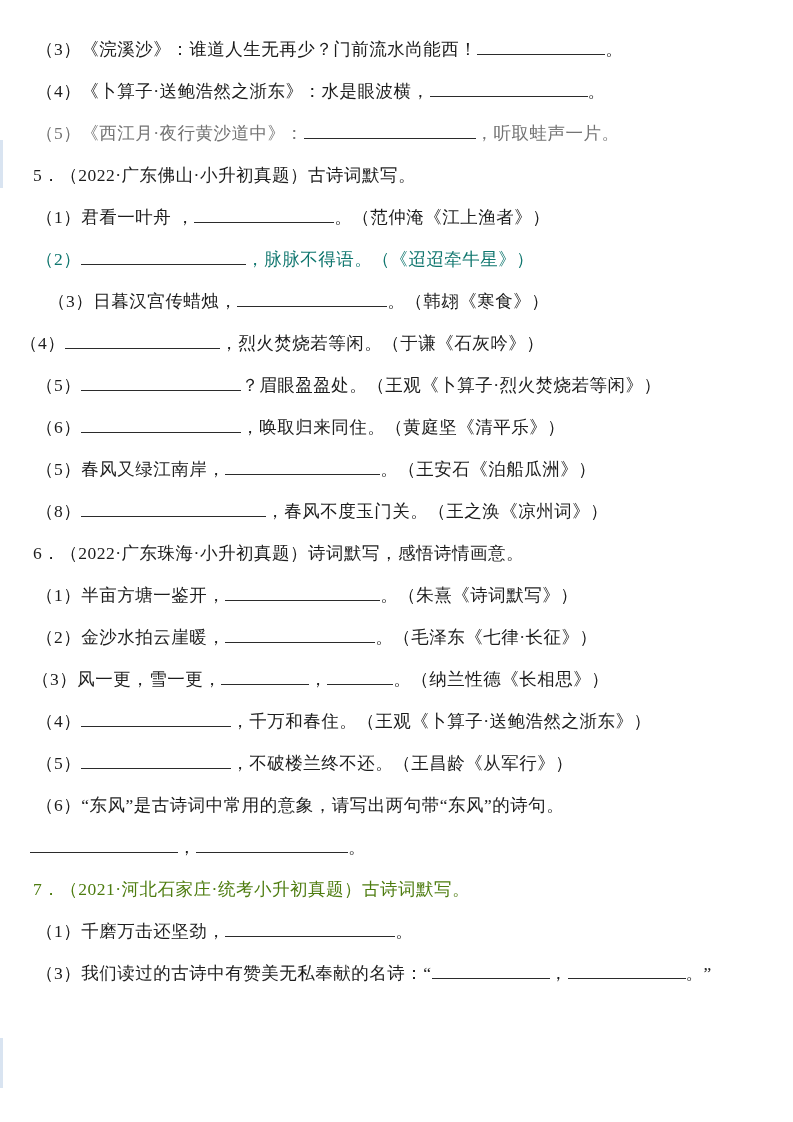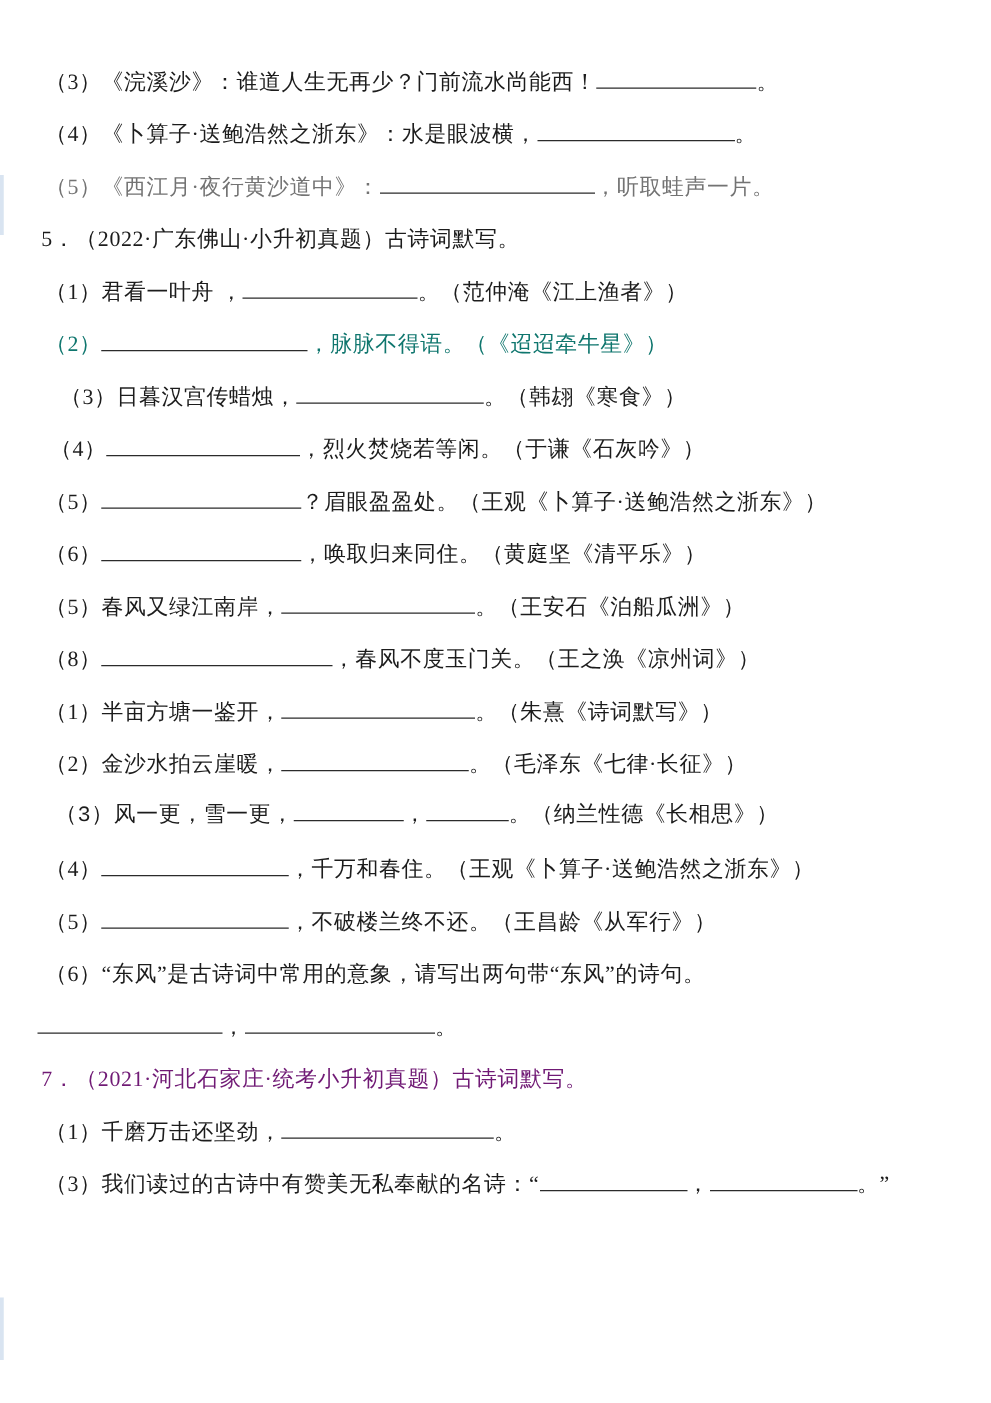--- a/index.html
+++ b/index.html
@@ -11,21 +11,21 @@
     position: relative;
     width: 793px;
     height: 1122px;
     background: #ffffff;
     overflow: hidden;
     font-family: "Liberation Serif", "DejaVu Serif", serif;
     color: #1c1c1c;
   }
   .doc {
     position: absolute;
-    top: 44px;
+    top: 28px;
     left: 0;
     right: 0;
   }
   .line {
     line-height: 42px;
     height: 42px;
     font-size: 17.5px;
     white-space: pre;
     letter-spacing: 0.5px;
   }
@@ -51,29 +51,30 @@
   <div class="edge-mark edge-mark-top" style="background: rgb(185, 205, 229);"></div>
   <div class="edge-mark edge-mark-bottom" style="background: rgb(185, 205, 229);"></div>
   <div class="doc">
       <div class="line" style="padding-left: 36px; color: rgb(28, 28, 28);"><span>（3）《浣溪沙》：谁道人生无再少？门前流水尚能西！</span><span class="blank" style="width: 128px; border-bottom-color: rgb(43, 43, 43);"></span><span>。</span></div>
       <div class="line" style="padding-left: 36px; color: rgb(28, 28, 28);"><span>（4）《卜算子·送鲍浩然之浙东》：水是眼波横，</span><span class="blank" style="width: 158px; border-bottom-color: rgb(43, 43, 43);"></span><span>。</span></div>
       <div class="line" style="padding-left: 36px; color: #737373;"><span>（5）《西江月·夜行黄沙道中》：</span><span class="blank" style="width: 172px; border-bottom-color: rgb(43, 43, 43);"></span><span>，听取蛙声一片。</span></div>
       <div class="line" style="padding-left: 33px; color: rgb(28, 28, 28);"><span>5．（2022·广东佛山·小升初真题）古诗词默写。</span></div>
       <div class="line" style="padding-left: 36px; color: rgb(28, 28, 28);"><span>（1）君看一叶舟 ，</span><span class="blank" style="width: 140px; border-bottom-color: rgb(43, 43, 43);"></span><span>。（范仲淹《江上渔者》）</span></div>
       <div class="line" style="padding-left: 36px; color: #0f766e;"><span>（2）</span><span class="blank" style="width: 165px; border-bottom-color: rgb(43, 43, 43);"></span><span>，脉脉不得语。（《迢迢牵牛星》）</span></div>
       <div class="line" style="padding-left: 36px; color: rgb(28, 28, 28); margin-left: 12px;"><span>（3）日暮汉宫传蜡烛，</span><span class="blank" style="width: 150px; border-bottom-color: rgb(43, 43, 43);"></span><span>。（韩翃《寒食》）</span></div>
-      <div class="line" style="padding-left: 40px; color: rgb(28, 28, 28);"><span>（4）</span><span class="blank" style="width: 155px; border-bottom-color: rgb(43, 43, 43);"></span><span>，烈火焚烧若等闲。（于谦《石灰吟》）</span></div>
-      <div class="line" style="padding-left: 36px; color: rgb(28, 28, 28);"><span>（5）</span><span class="blank" style="width: 160px; border-bottom-color: rgb(43, 43, 43);"></span><span>？眉眼盈盈处。（王观《卜算子·送鲍浩然之浙东》）</span></div>
+      <div class="line" style="padding-left: 20px; color: rgb(28, 28, 28);"><span>（4）</span><span class="blank" style="width: 155px; border-bottom-color: rgb(43, 43, 43);"></span><span>，烈火焚烧若等闲。（于谦《石灰吟》）</span></div>
+      <div class="line" style="padding-left: 36px; color: rgb(28, 28, 28);"><span>（5）</span><span class="blank" style="width: 160px; border-bottom-color: rgb(43, 43, 43);"></span><span>？眉眼盈盈处。（王观《卜算子·烈火焚烧若等闲》）</span></div>
       <div class="line" style="padding-left: 36px; color: rgb(28, 28, 28);"><span>（6）</span><span class="blank" style="width: 160px; border-bottom-color: rgb(43, 43, 43);"></span><span>，唤取归来同住。（黄庭坚《清平乐》）</span></div>
       <div class="line" style="padding-left: 36px; color: rgb(28, 28, 28);"><span>（5）春风又绿江南岸，</span><span class="blank" style="width: 155px; border-bottom-color: rgb(43, 43, 43);"></span><span>。（王安石《泊船瓜洲》）</span></div>
       <div class="line" style="padding-left: 36px; color: rgb(28, 28, 28);"><span>（8）</span><span class="blank" style="width: 185px; border-bottom-color: rgb(43, 43, 43);"></span><span>，春风不度玉门关。（王之涣《凉州词》）</span></div>
+      <div class="line" style="padding-left: 33px; color: rgb(28, 28, 28);"><span>6．（2022·广东珠海·小升初真题）诗词默写，感悟诗情画意。</span></div>
       <div class="line" style="padding-left: 36px; color: rgb(28, 28, 28);"><span>（1）半亩方塘一鉴开，</span><span class="blank" style="width: 155px; border-bottom-color: rgb(43, 43, 43);"></span><span>。（朱熹《诗词默写》）</span></div>
       <div class="line" style="padding-left: 36px; color: rgb(28, 28, 28);"><span>（2）金沙水拍云崖暖，</span><span class="blank" style="width: 150px; border-bottom-color: rgb(43, 43, 43);"></span><span>。（毛泽东《七律·长征》）</span></div>
-      <div class="line" style="padding-left: 44px; color: rgb(28, 28, 28); font-family: Liberation Mono, monospace;"><span>（3）风一更，雪一更，</span><span class="blank" style="width: 88px; border-bottom-color: rgb(43, 43, 43);"></span><span>，</span><span class="blank" style="width: 66px; border-bottom-color: rgb(43, 43, 43);"></span><span>。（纳兰性德《长相思》）</span></div>
+      <div class="line" style="padding-left: 32px; color: rgb(28, 28, 28);"><span>（3）风一更，雪一更，</span><span class="blank" style="width: 88px; border-bottom-color: rgb(43, 43, 43);"></span><span>，</span><span class="blank" style="width: 66px; border-bottom-color: rgb(43, 43, 43);"></span><span>。（纳兰性德《长相思》）</span></div>
       <div class="line" style="padding-left: 36px; color: rgb(28, 28, 28);"><span>（4）</span><span class="blank" style="width: 150px; border-bottom-color: rgb(43, 43, 43);"></span><span>，千万和春住。（王观《卜算子·送鲍浩然之浙东》）</span></div>
       <div class="line" style="padding-left: 36px; color: rgb(28, 28, 28);"><span>（5）</span><span class="blank" style="width: 150px; border-bottom-color: rgb(43, 43, 43);"></span><span>，不破楼兰终不还。（王昌龄《从军行》）</span></div>
       <div class="line" style="padding-left: 36px; color: rgb(28, 28, 28);"><span>（6）“东风”是古诗词中常用的意象，请写出两句带“东风”的诗句。</span></div>
       <div class="line" style="padding-left: 30px; color: rgb(28, 28, 28);"><span class="blank" style="width: 148px; border-bottom-color: rgb(43, 43, 43);"></span><span>，</span><span class="blank" style="width: 152px; border-bottom-color: rgb(43, 43, 43);"></span><span>。</span></div>
-      <div class="line" style="padding-left: 33px; color: #701a75;"><span>7．（2021·河北石家庄·统考小升初真题）古诗词默写。</span></div>
+      <div class="line" style="padding-left: 33px; color: #4d7c0f;"><span>7．（2021·河北石家庄·统考小升初真题）古诗词默写。</span></div>
       <div class="line" style="padding-left: 36px; color: rgb(28, 28, 28);"><span>（1）千磨万击还坚劲，</span><span class="blank" style="width: 170px; border-bottom-color: rgb(43, 43, 43);"></span><span>。</span></div>
       <div class="line" style="padding-left: 36px; color: rgb(28, 28, 28);"><span>（3）我们读过的古诗中有赞美无私奉献的名诗：“</span><span class="blank" style="width: 118px; border-bottom-color: rgb(43, 43, 43);"></span><span>，</span><span class="blank" style="width: 118px; border-bottom-color: rgb(43, 43, 43);"></span><span>。”</span></div>
     </div>
 </div>
 
 </body></html>

